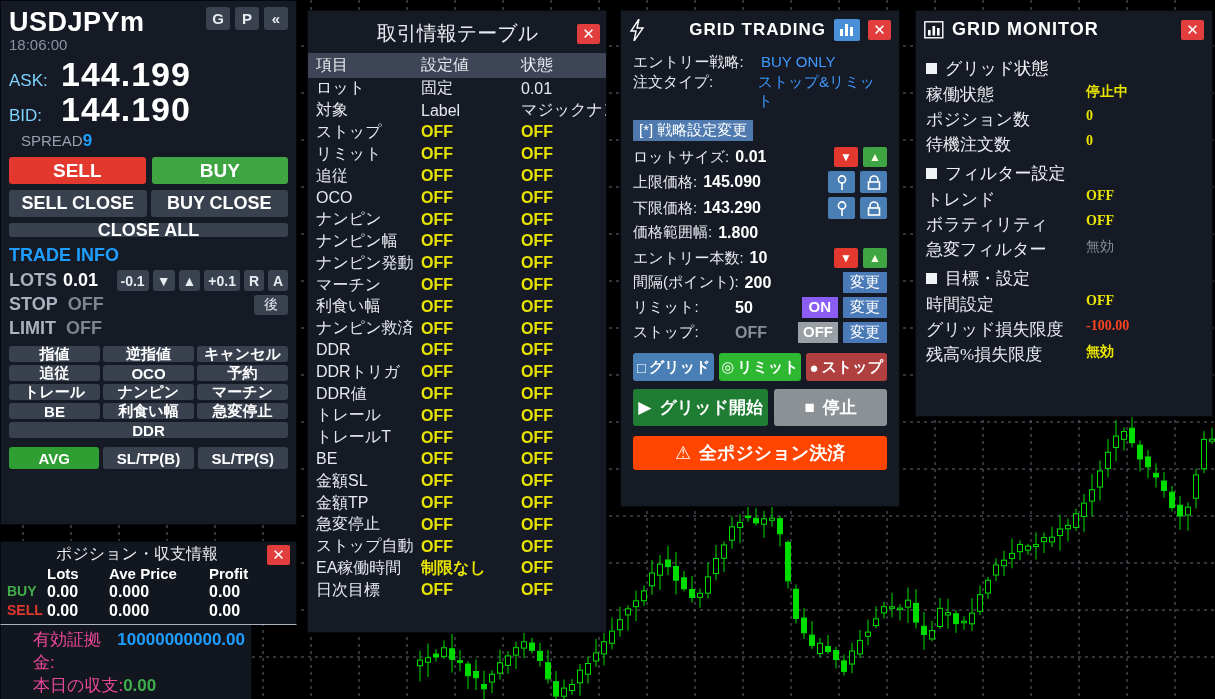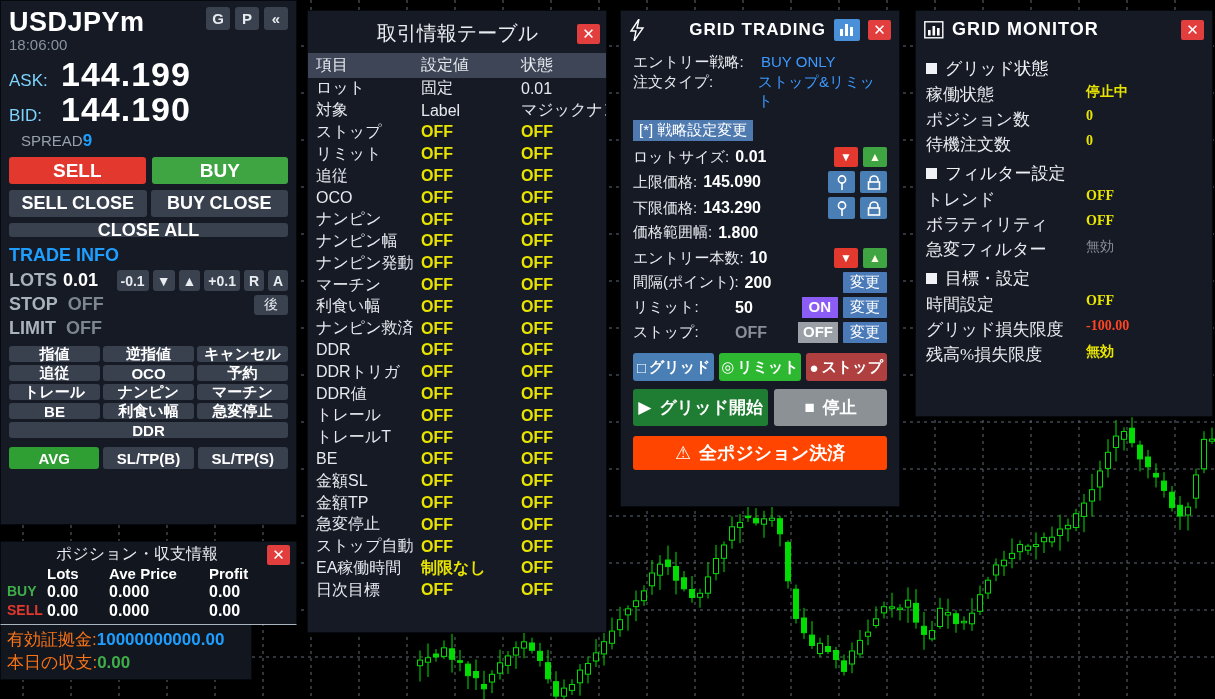--- a/index.html
+++ b/index.html
@@ -60,21 +60,21 @@
   .x-btn { width:23px; height:20px; background:#e23e3e; color:#fff; display:flex;
            align-items:center; justify-content:center; font-size:15px; border-radius:2px; }
   .pos-grid { display:grid; grid-template-columns:40px 62px 100px 80px; }
   .pos-h { color:#fff; font-size:15px; font-weight:bold; }
   .pos-c { color:#fff; font-size:16px; font-weight:bold; line-height:19px; }
   .side-buy { color:#3fae4a; font-size:14px; font-weight:bold; line-height:19px; }
   .side-sell { color:#e2382e; font-size:14px; font-weight:bold; line-height:19px; }
   #pos-acct { width:252px; background:#12161f; border:1px solid #05080d; border-top:none;
               padding:3px 6px 5px 6px; }
   .acct-row { display:flex; align-items:baseline; }
-  .acct-lbl { color:#f97316; font-size:17px; }
+  .acct-lbl { color:#ec4899; font-size:17px;margin-left:26px; }
   .acct-val-blue { color:#1e9fff; font-size:17px; font-weight:bold; }
   .acct-val-green { color:#3fae4a; font-size:17px; font-weight:bold; }
 
   
   #info-panel { left:307px; top:10px; width:300px; height:623px; }
   .info-title-row { display:flex; align-items:center; padding:9px 6px 6px 6px; }
   .info-title { flex:1; text-align:center; color:#e8ebef; font-size:20px; padding-left:24px; }
   .tbl-head { display:grid; grid-template-columns:105px 100px 1fr; background:#3d4556;
               padding:2px 0 2px 8px; }
   .tbl-head span { color:#e8ebef; font-size:16px; }

